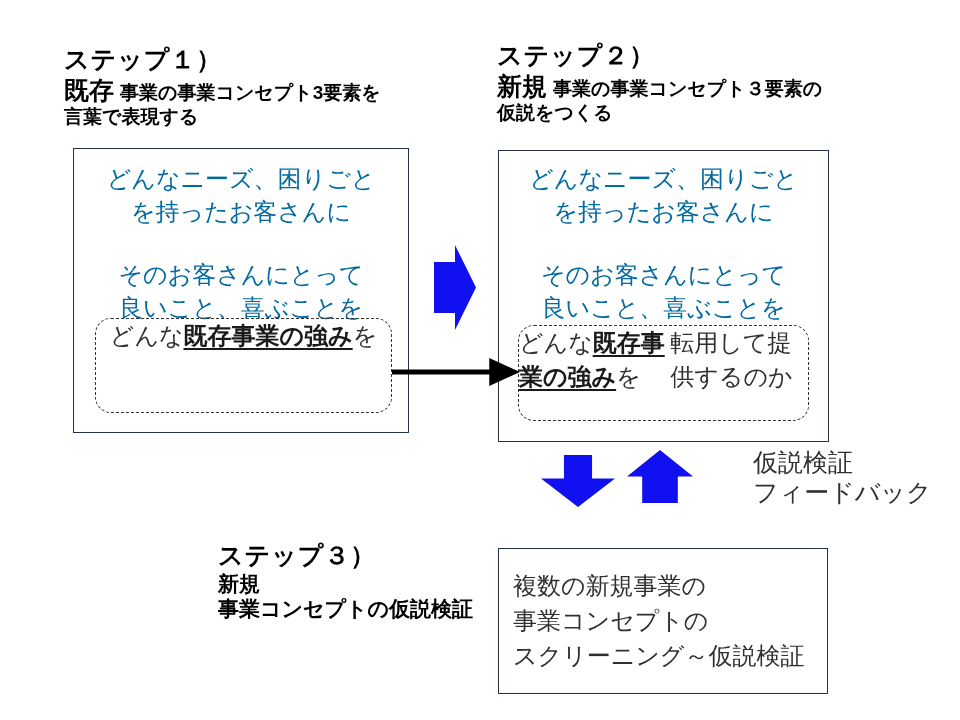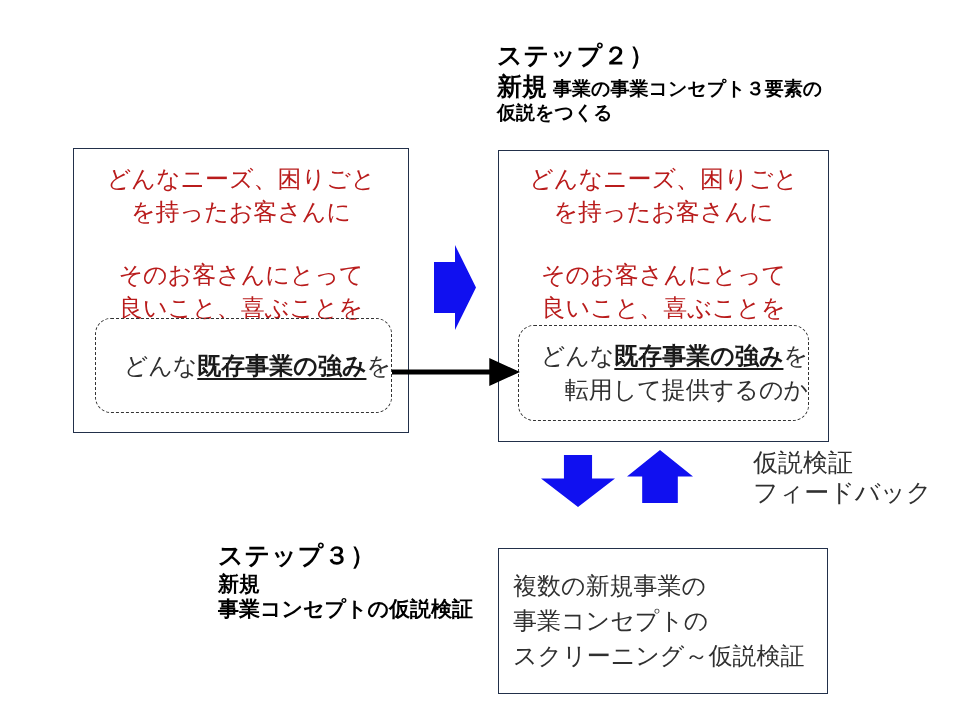--- a/index.html
+++ b/index.html
@@ -12,31 +12,31 @@
   .step-heading{font-family:"Liberation Sans",sans-serif;font-weight:bold;color:#000;line-height:1.22;}
   .step-title{font-size:25px;letter-spacing:1px;}
   .step-keyword{font-size:25px;}
   .step-desc{font-size:19px;margin-left:6px;}
   .step-desc-line{font-size:19px;}
   
   .frame-box{
     border:1.5px solid #22304a;background:#fff;box-sizing:border-box;
   }
   .box-text{
-    font-family:"Liberation Serif",serif;font-weight:400;color:#b91c1c;
+    font-family:"Liberation Serif",serif;font-weight:400;color:#0369a1;
     font-size:24px;line-height:33px;text-align:center;
   }
   .gap{height:30px;}
   
   .dashed-box{
     position:absolute;border:1.4px dashed #333;border-radius:16px;
-    box-sizing:border-box;text-align:right;
+    box-sizing:border-box;text-align:left;
     font-family:"Liberation Serif",serif;color:#303030;
     font-size:24px;line-height:34px;
-    display:flex;flex-direction:column;justify-content:center;
+    display:flex;justify-content:center;
   }
   .strong{
     font-family:"Liberation Sans",sans-serif;font-weight:bold;color:#1a1a1a;
     text-decoration:underline;text-decoration-thickness:2px;text-underline-offset:4px;
   }
   
   .arrow-right-blue{
     width:42px;height:85px;background:#1010f0;
     clip-path:polygon(0% 20%,50% 20%,50% 0%,100% 50%,50% 100%,50% 80%,0% 80%);
   }
@@ -59,20 +59,27 @@
   .validation-text{
     font-family:"Liberation Serif",serif;color:#303030;
     font-size:24px;line-height:35px;text-align:left;
   }
 </style>
 </head>
 <body>
 
 <div id="canvas">
 
+  <div class="abs step-heading" style="left:64px;top:44px;">
+    <div class="step-title">ステップ１）</div>
+    <div>
+      <span class="step-keyword">既存</span><span class="step-desc">事業の事業コンセプト3要素を</span>
+    </div>
+    <div class="step-desc-line">言葉で表現する</div>
+  </div>
 
   <div class="abs step-heading" style="left:497px;top:40px;">
     <div class="step-title">ステップ２）</div>
     <div>
       <span class="step-keyword">新規</span><span class="step-desc">事業の事業コンセプト３要素の</span>
     </div>
     <div class="step-desc-line">仮説をつくる</div>
   </div>
 
   <div class="abs frame-box" style="left:73px;top:148px;width:336px;height:285px;">

